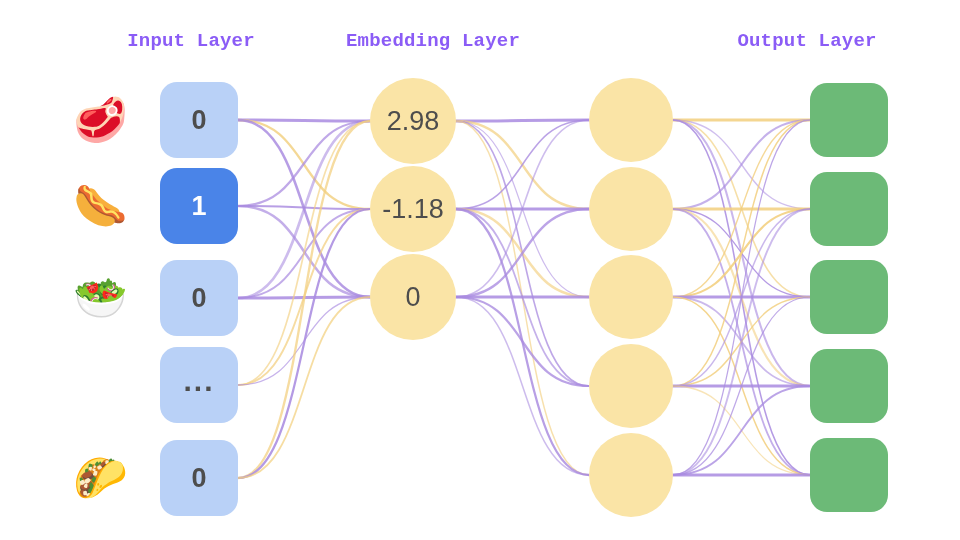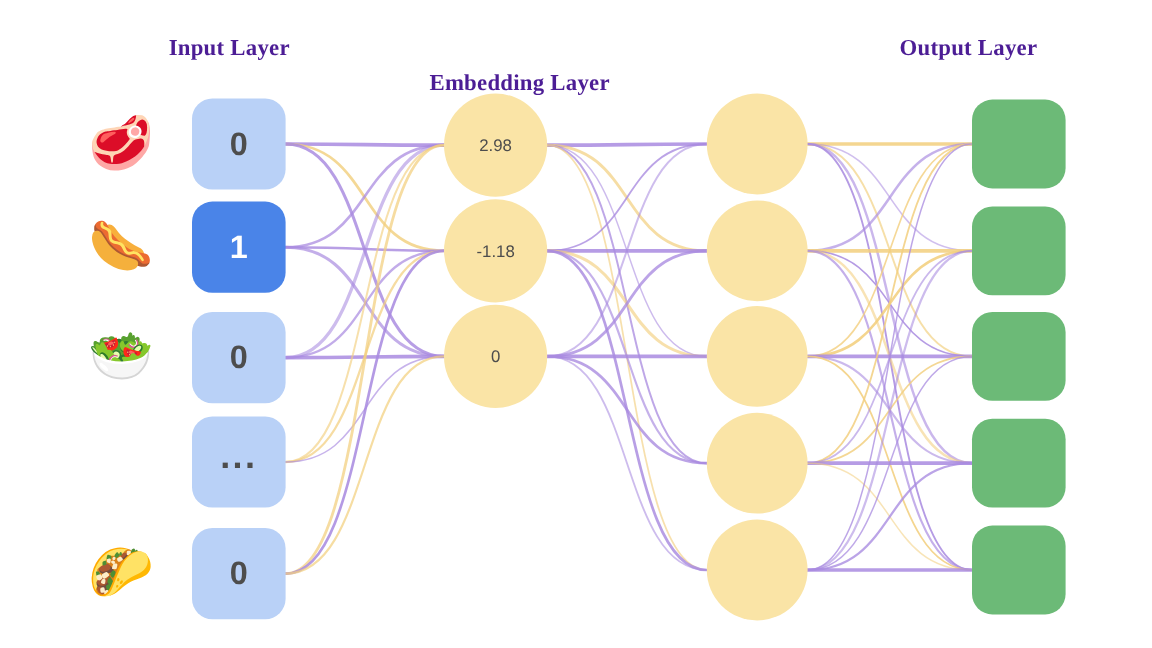--- a/index.html
+++ b/index.html
@@ -14,24 +14,24 @@
     position: relative;
     width: 960px;
     height: 540px;
     background: #ffffff;
     overflow: hidden;
   }
 
   
   .layer-title {
     position: absolute;
-    font-family: Liberation Serif, serif;
+    font-family: Liberation Mono, monospace;
     font-size: 19px;
     font-weight: bold;
-    color: #4c1d95;
+    color: #8b5cf6;
     letter-spacing: 0.2px;
     white-space: nowrap;
     transform: translateX(-50%);
     top: 30px;
   }
 
   
   #edges {
     position: absolute;
     left: 0;
@@ -90,21 +90,21 @@
     position: absolute;
     width: 86px;
     height: 86px;
     border-radius: 50%;
     background: #fae4a6;
     transform: translate(-50%, -50%);
     display: flex;
     align-items: center;
     justify-content: center;
     font-family: "Liberation Sans", sans-serif;
-    font-size: 14px;
+    font-size: 27px;
     font-weight: normal;
     color: #4d4d4d;
   }
 
   
   .hidden-node {
     position: absolute;
     width: 84px;
     height: 84px;
     border-radius: 50%;
@@ -180,21 +180,21 @@
       <path d="M 673 386 C 748.35 386, 734.65 475, 810 475" stroke="#f2cf7e" stroke-width="1.2506385883782059" fill="none" opacity="0.5617651782347821" stroke-linecap="round"></path>
       <path d="M 673 475 C 748.35 475, 734.65 120, 810 120" stroke="#a98be0" stroke-width="1.2501209559151902" fill="none" opacity="0.7689242279855535" stroke-linecap="round"></path>
       <path d="M 673 475 C 748.35 475, 734.65 209, 810 209" stroke="#a98be0" stroke-width="1.8907852166332304" fill="none" opacity="0.5772576236748137" stroke-linecap="round"></path>
       <path d="M 673 475 C 748.35 475, 734.65 297, 810 297" stroke="#a98be0" stroke-width="1.249271102878265" fill="none" opacity="0.7452114274725319" stroke-linecap="round"></path>
       <path d="M 673 475 C 748.35 475, 734.65 386, 810 386" stroke="#a98be0" stroke-width="1.8882922507356852" fill="none" opacity="0.7863101476687007" stroke-linecap="round"></path>
       <path d="M 673 475 C 748.35 475, 734.65 475, 810 475" stroke="#a98be0" stroke-width="3.1" fill="none" opacity="0.85" stroke-linecap="round"></path>
     </svg>
 
   <div id="titles-layer">
       <div class="layer-title" style="left: 191px;">Input Layer</div>
-      <div class="layer-title" style="left: 433px; margin-top: 29px;">Embedding Layer</div>
+      <div class="layer-title" style="left: 433px;">Embedding Layer</div>
       <div class="layer-title" style="left: 807px;">Output Layer</div>
     </div>
   <div id="input-layer">
       <div class="food-icon" style="left: 101px; top: 120px;">🥩</div>
       <div class="input-box off" style="left: 199px; top: 120px;">0</div>
       <div class="food-icon" style="left: 101px; top: 206px;">🌭</div>
       <div class="input-box on" style="left: 199px; top: 206px;">1</div>
       <div class="food-icon" style="left: 101px; top: 298px;">🥗</div>
       <div class="input-box off" style="left: 199px; top: 298px;">0</div>
       <div class="input-box ellipsis" style="left: 199px; top: 385px;">...</div>

